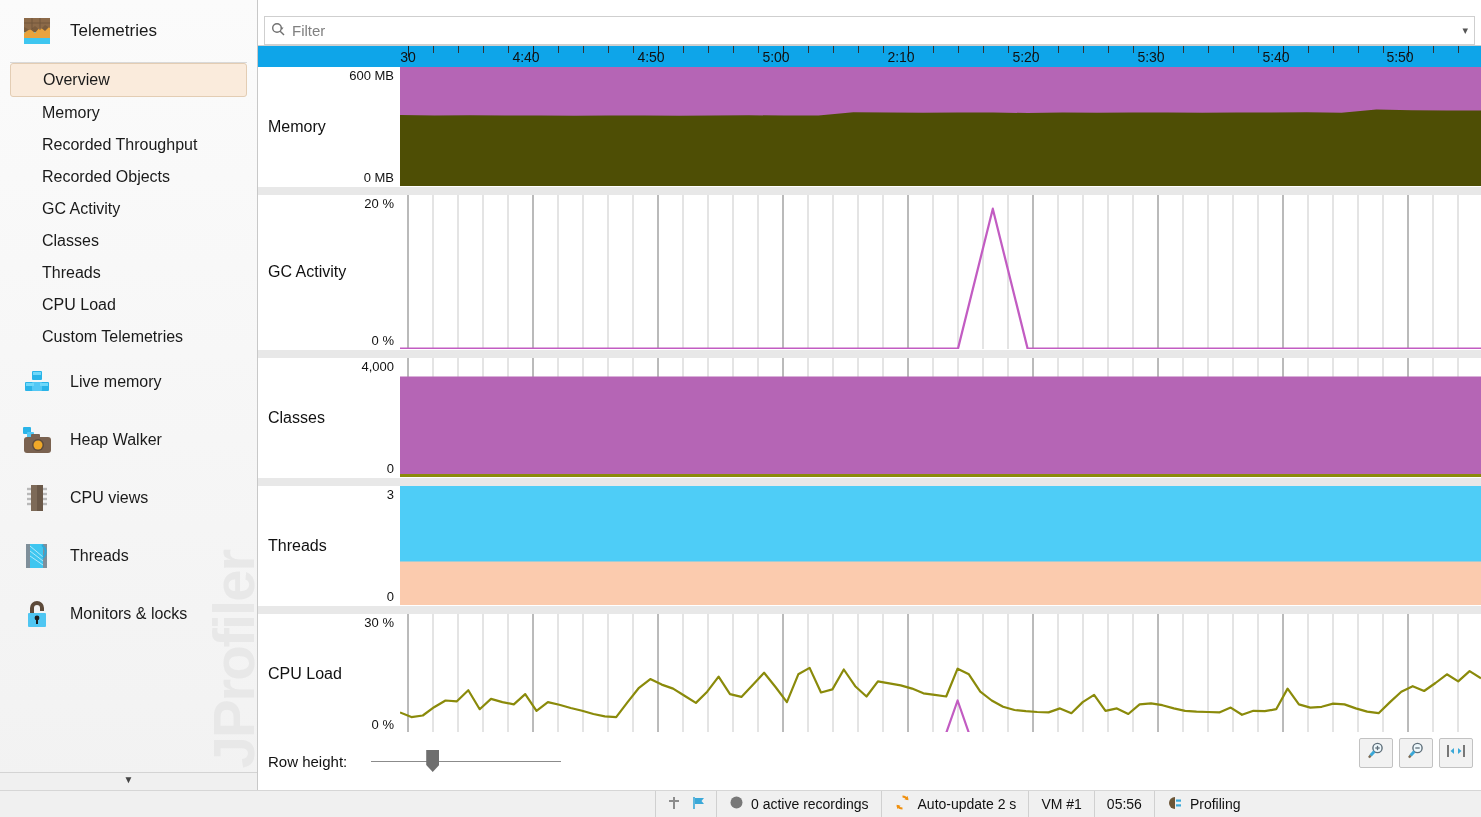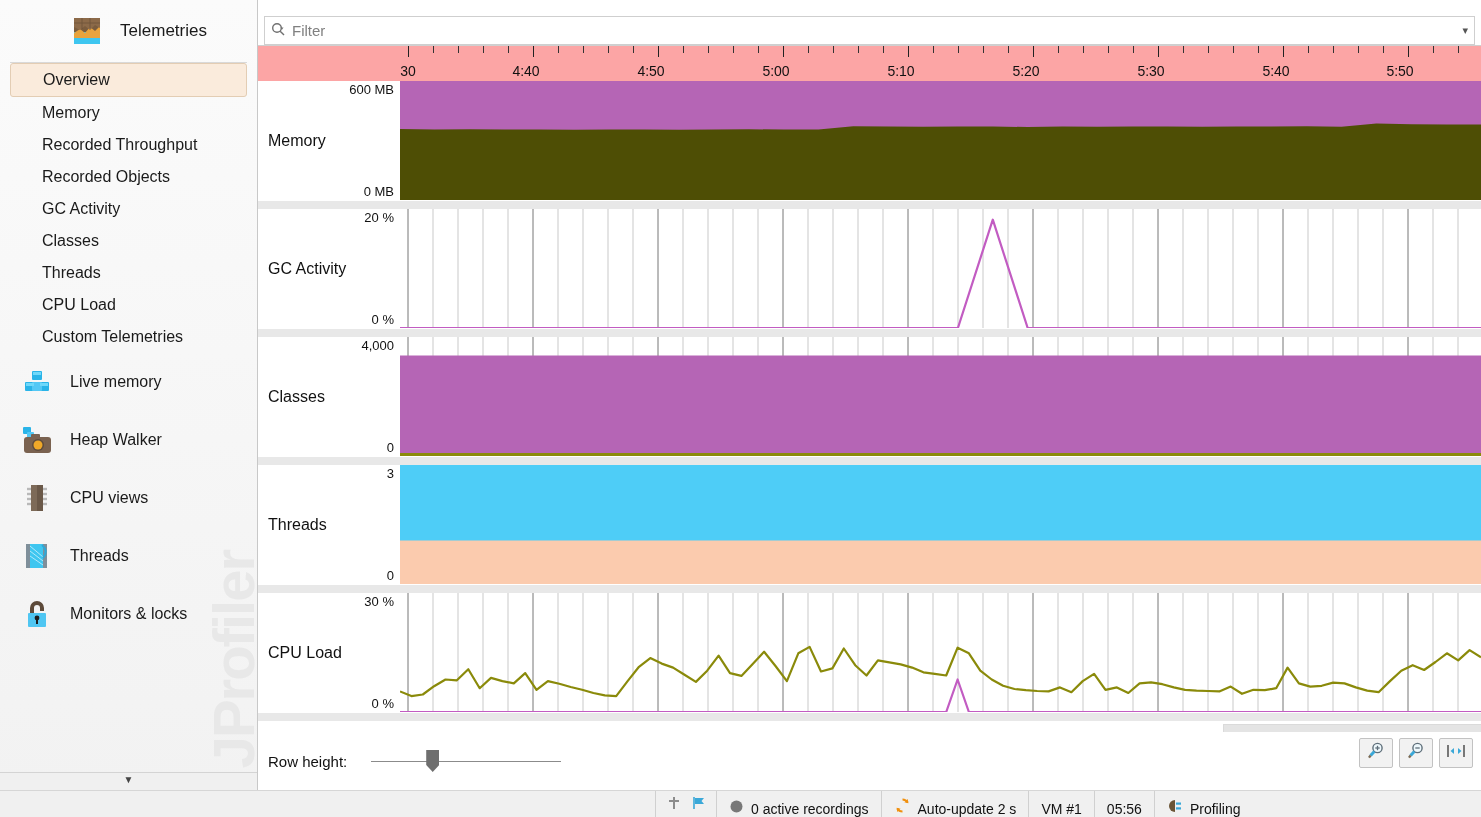--- a/index.html
+++ b/index.html
@@ -23,21 +23,21 @@
   }
   .watermark {
     position: absolute; right: -6px; bottom: 22px;
     font-size: 58px; font-weight: bold; color: #e8e8e8;
     writing-mode: vertical-rl; transform: rotate(180deg);
     letter-spacing: -2px; pointer-events: none; user-select: none;
     line-height: 1;
   }
   .sb-head {
     display: flex; align-items: center; gap: 14px;
-    padding: 12px 0 12px 18px; position: relative; z-index: 2; justify-content: center;
+    padding: 12px 0 12px 18px; position: relative; z-index: 2;
   }
   .sb-head .label { font-size: 17px; color: #1a1a1a; }
   .sb-divider { height: 1px; background: #d9d9d9; margin: 0 10px; }
   .sb-sub {
     padding: 7px 0 7px 42px; font-size: 16px; color: #1a1a1a;
     position: relative; z-index: 2; cursor: default;
   }
   .sb-sub.selected {
     background: #faebdc; border: 1px solid #e3cdb4; border-radius: 3px;
     margin: 0 10px; padding-left: 32px;
@@ -62,23 +62,23 @@
   }
   .filterfield {
     flex: 1; height: 29px; border: 1px solid #cfcfcf; background: #fff;
     display: flex; align-items: center; padding: 0 6px; gap: 6px;
     font-size: 15px; color: #808080;
   }
   .filterfield .caret { margin-left: auto; color: #555; font-size: 11px; }
 
   .chartarea { flex: 1; position: relative; overflow: hidden; }
   .axis {
-    height: 36px; position: relative;
+    height: 22px; position: relative;
     border-top: 1px solid #d0d0d0;
-    background: #fca5a5;
+    background: #0ea5e9;
   }
   .axis .ticks { position: absolute; left: 142px; right: 0; top: 0; bottom: 0; }
   .axis .tick { position: absolute; top: 0; width: 1px; background: #333; }
   .axis .tlabel {
     position: absolute; bottom: 2px; transform: translateX(-50%);
     font-size: 14px; color: #111; white-space: nowrap;
   }
 
   .rows { position: relative; }
   .crow { position: relative; display: flex; }
@@ -121,21 +121,21 @@
     width: 34px; height: 30px; border: 1px solid #c2c2c2; background: #f2f2f2;
     display: flex; align-items: center; justify-content: center; border-radius: 2px;
   }
 
   .statusbar {
     height: 27px; flex: 0 0 27px; display: flex; align-items: stretch;
     background: #f0f0f0; border-top: 1px solid #d6d6d6; font-size: 14px; color: #111;
   }
   .sb-spacer { flex: 1; }
   .scell {
-    display: flex; align-items: flex-end; gap: 7px; padding: 0 12px;
+    display: flex; align-items: center; gap: 7px; padding: 0 12px;
     border-left: 1px solid #d0d0d0;
   }
   .statusbar .grp { display: flex; align-items: center; gap: 8px; padding: 0 10px; border-left: 1px solid #d0d0d0;}
 </style>
 </head>
 <body>
 
 <div class="app">
   <div class="body-row">
 
@@ -319,21 +319,21 @@
               <div class="tick" style="left: 933px; height: 7px; background: rgb(51, 51, 51);"></div>
               <div class="tick" style="left: 958px; height: 7px; background: rgb(51, 51, 51);"></div>
               <div class="tick" style="left: 983px; height: 7px; background: rgb(51, 51, 51);"></div>
               <div class="tick" style="left: 1008px; height: 11px; background: rgb(34, 34, 34);"></div>
               <div class="tick" style="left: 1033px; height: 7px; background: rgb(51, 51, 51);"></div>
               <div class="tick" style="left: 1058px; height: 7px; background: rgb(51, 51, 51);"></div>
               <div class="tlabel" style="left: 8px;">30</div>
               <div class="tlabel" style="left: 126px;">4:40</div>
               <div class="tlabel" style="left: 251px;">4:50</div>
               <div class="tlabel" style="left: 376px;">5:00</div>
-              <div class="tlabel" style="left: 501px;">5:10</div>
+              <div class="tlabel" style="left: 501px;">2:10</div>
               <div class="tlabel" style="left: 626px;">5:20</div>
               <div class="tlabel" style="left: 751px;">5:30</div>
               <div class="tlabel" style="left: 876px;">5:40</div>
               <div class="tlabel" style="left: 1000px;">5:50</div>
             </div>
         </div>
 
         <div class="rows">
 
           <div class="crow" style="height:119px">
@@ -387,21 +387,21 @@
                   <line x1="1008" x2="1008" y1="0" y2="119" stroke="#777" stroke-width="1"></line>
                   <line x1="1033" x2="1033" y1="0" y2="119" stroke="#c9c9c9" stroke-width="1"></line>
                   <line x1="1058" x2="1058" y1="0" y2="119" stroke="#c9c9c9" stroke-width="1"></line>
                   <path d="M0,0 L0.0,0.0 L34.9,0.0 L69.7,0.0 L104.6,0.0 L139.5,0.0 L174.4,0.0 L209.2,0.0 L244.1,0.0 L279.0,0.0 L313.8,0.0 L348.7,0.0 L383.6,0.0 L418.5,0.0 L453.3,0.0 L488.2,0.0 L523.1,0.0 L557.9,0.0 L592.8,0.0 L627.7,0.0 L662.5,0.0 L697.4,0.0 L732.3,0.0 L767.2,0.0 L802.0,0.0 L836.9,0.0 L871.8,0.0 L906.6,0.0 L941.5,0.0 L976.4,0.0 L1011.3,0.0 L1046.1,0.0 L1081.0,0.0 L1081,119 L0,119 Z" fill="#b565b5"></path>
                   <path d="M0,47.99666666666667 L0.0,48.0 L34.9,48.4 L69.7,48.2 L104.6,48.6 L139.5,48.4 L174.4,48.8 L209.2,48.4 L244.1,48.6 L279.0,48.8 L313.8,48.4 L348.7,48.2 L383.6,48.6 L418.5,48.4 L453.3,45.2 L488.2,45.6 L523.1,45.8 L557.9,45.4 L592.8,45.6 L627.7,46.0 L662.5,45.6 L697.4,45.8 L732.3,45.4 L767.2,45.6 L802.0,45.8 L836.9,45.4 L871.8,45.6 L906.6,45.2 L941.5,45.8 L976.4,42.4 L1011.3,43.2 L1046.1,43.6 L1081.0,43.4 L1081,119 L0,119 Z" fill="#4e4e05"></path>
                 </svg>
               </div>
           </div>
           <div class="rowsep"></div>
 
-          <div class="crow" style="height:119px">
+          <div class="crow" style="height:154px">
             <div class="ylabels">
               <span class="ytop">20 %</span>
               <span class="ybot">0 %</span>
               <span class="rowname">GC Activity</span>
             </div>
             <div class="plot">
                 <svg id="plot-1" preserveAspectRatio="none" viewBox="0 0 1081 119">
                   <line x1="8" x2="8" y1="0" y2="119" stroke="#777" stroke-width="1"></line>
                   <line x1="33" x2="33" y1="0" y2="119" stroke="#c9c9c9" stroke-width="1"></line>
                   <line x1="58" x2="58" y1="0" y2="119" stroke="#c9c9c9" stroke-width="1"></line>

